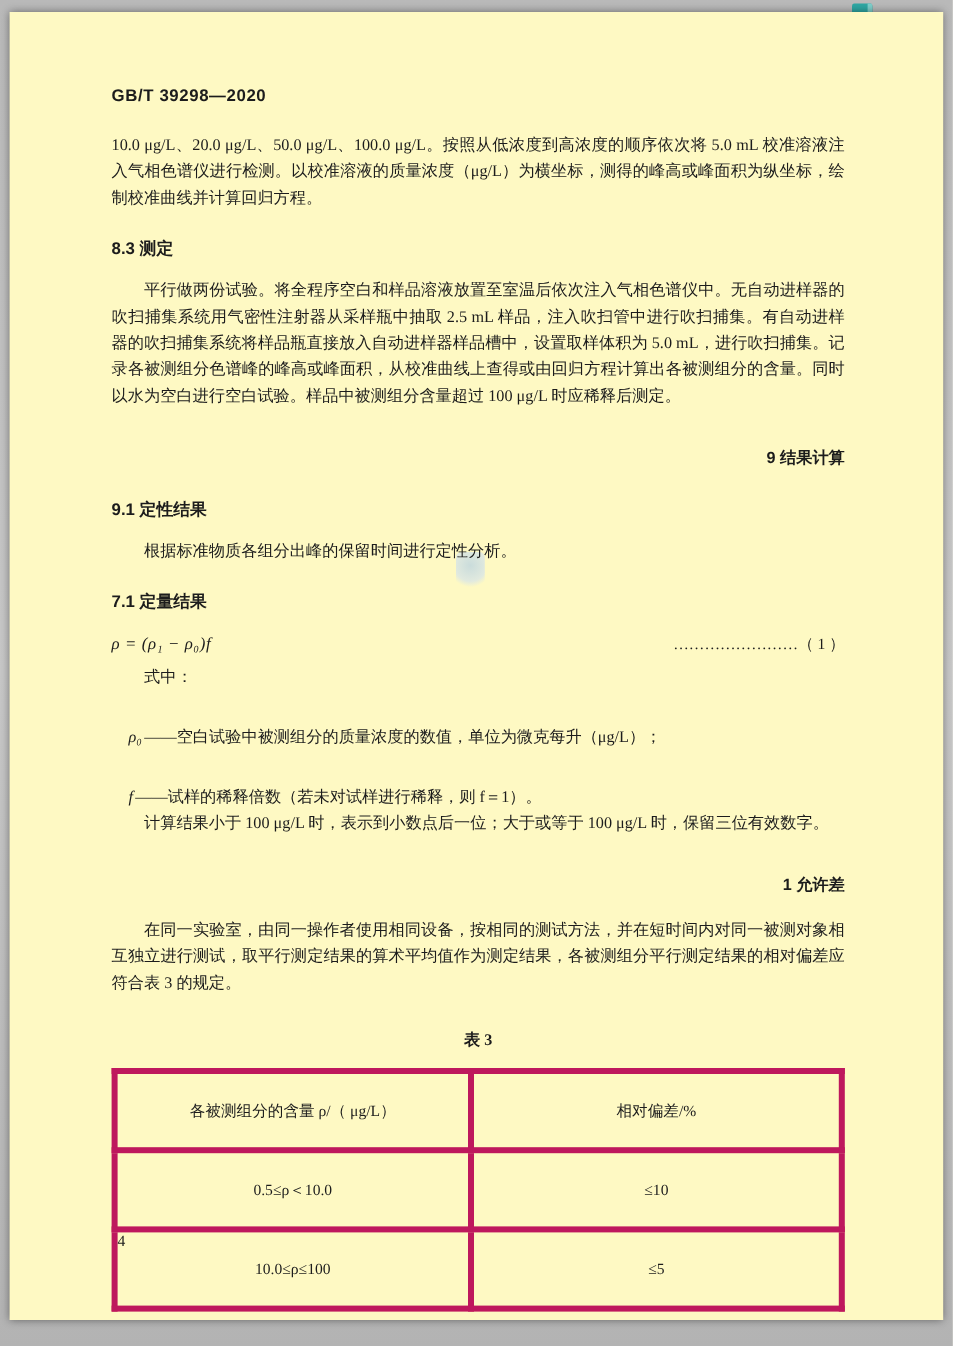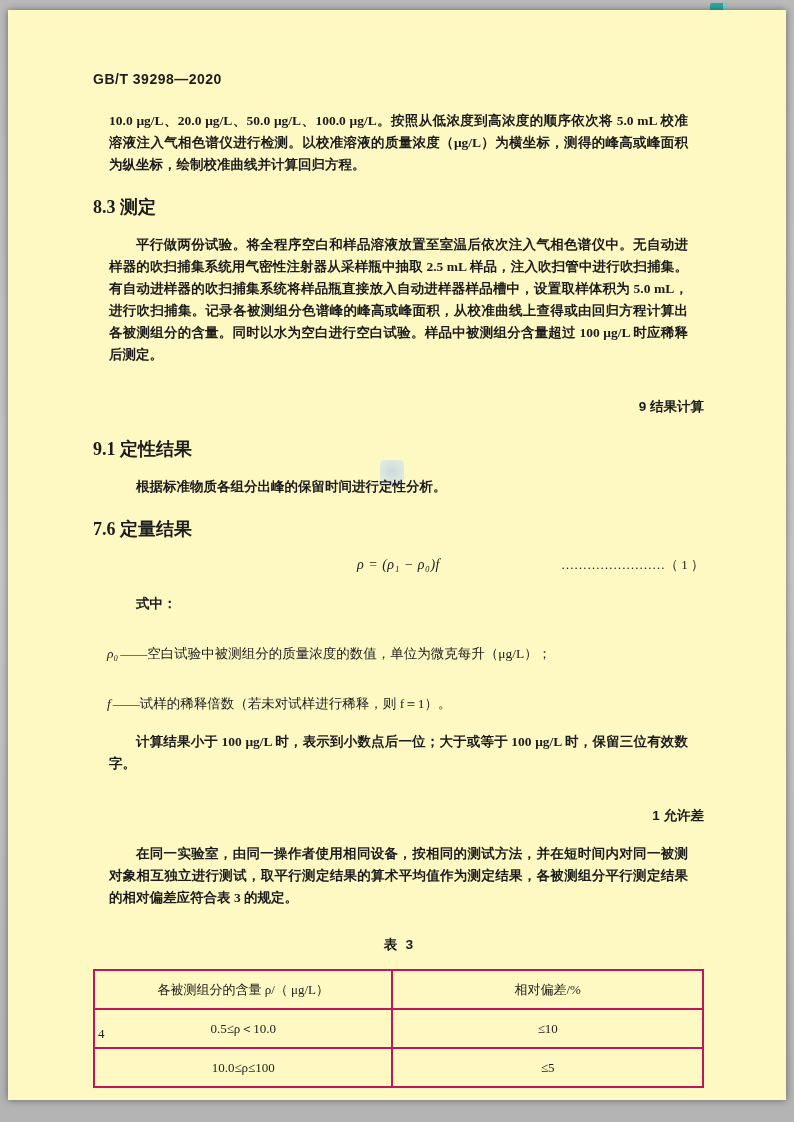--- a/index.html
+++ b/index.html
@@ -14,45 +14,45 @@
     background:#fef9c3;box-shadow:0 0 7px rgba(0,0,0,.45);
   }
   .content{
     position:absolute;left:85px;right:82px;top:58px;bottom:0;
     font-size:13.5px;line-height:22px;
   }
   .std-header{
     font-family:"Liberation Sans","DejaVu Sans",sans-serif;
     font-weight:bold;font-size:14px;letter-spacing:.5px;margin:0 0 20px 0;
   }
-  p.body{margin:16px;text-align:justify;font-weight:bold;}
+  p.body{margin:0;text-align:justify;}
   p.body.gap{margin-bottom:4px;}
   .indent{text-indent:2em;}
   h3.sec{
-    font-family:Liberation Serif, serif;
-    font-weight:bold;font-size:18px;margin:20px 0 13px 0;
+    font-family:Liberation Sans, sans-serif;
+    font-weight:bold;font-size:14px;margin:20px 0 13px 0;
   }
   h2.chap{
     font-family:"Liberation Sans","DejaVu Sans",sans-serif;
     font-weight:bold;font-size:13.5px;margin:30px 0 15px 0;text-align:right;
   }
-  .formula-row{position:relative;text-align:center;margin:4px 0 4px 0;height:24px;line-height:24px;}
+  .formula-row{position:relative;text-align:left;margin:4px 0 4px 0;height:24px;line-height:24px;}
   .formula{font-style:italic;font-size:14px;letter-spacing:.5px;}
   .formula-ref{position:absolute;right:0;top:0;font-style:normal;font-size:13px;}
   .defs{margin:0 0 0 14px;}
   .def-row{display:flex;margin-top:28px;}
   .def-sym{font-style:italic;white-space:nowrap;margin-right:2px;}
   .caption{
-    text-align:center;font-family:Liberation Mono, monospace;
+    text-align:center;font-family:Liberation Serif, serif;
     font-weight:bold;font-size:13.5px;margin:26px 0 12px 0;
   }
   table.t3{width:100%;border-collapse:collapse;border:1.5px solid #1c1c1c;}
   table.t3 th,table.t3 td{
-    border:2px solid #be185d;height:29px;text-align:center;vertical-align:middle;
-    font-weight:normal;font-size:13px;padding:4px 6px;
+    border:5px solid #be185d;height:29px;text-align:center;vertical-align:middle;
+    font-weight:normal;font-size:13px;padding:16px 6px;
   }
   table.t3 col.c1{width:49%;}
   .page-number{position:absolute;left:90px;bottom:58px;font-size:13px;}
   .viewer-icon{
     position:absolute;left:710px;top:3px;width:17px;height:15px;
     background:#2fa8a4;border-radius:2px;box-shadow:inset -4px -4px 0 #7fd0cc;
   }
   .stamp{
     position:absolute;left:372px;top:450px;width:24px;height:32px;
     background:radial-gradient(circle at 50% 35%, #9fc4ef 0%, #c9ddf6 55%, rgba(255,255,255,0) 75%);
@@ -74,21 +74,21 @@
     <p class="body gap">10.0 μg/L、20.0 μg/L、50.0 μg/L、100.0 μg/L。按照从低浓度到高浓度的顺序依次将 5.0 mL 校准溶液注入气相色谱仪进行检测。以校准溶液的质量浓度（μg/L）为横坐标，测得的峰高或峰面积为纵坐标，绘制校准曲线并计算回归方程。</p>
 
     <h3 class="sec">8.3  测定</h3>
     <p class="body indent">平行做两份试验。将全程序空白和样品溶液放置至室温后依次注入气相色谱仪中。无自动进样器的吹扫捕集系统用气密性注射器从采样瓶中抽取 2.5 mL 样品，注入吹扫管中进行吹扫捕集。有自动进样器的吹扫捕集系统将样品瓶直接放入自动进样器样品槽中，设置取样体积为 5.0 mL，进行吹扫捕集。记录各被测组分色谱峰的峰高或峰面积，从校准曲线上查得或由回归方程计算出各被测组分的含量。同时以水为空白进行空白试验。样品中被测组分含量超过 100 μg/L 时应稀释后测定。</p>
 
     <h2 class="chap">9  结果计算</h2>
 
     <h3 class="sec">9.1  定性结果</h3>
     <p class="body indent">根据标准物质各组分出峰的保留时间进行定性分析。</p>
 
-    <h3 class="sec">7.6  定量结果</h3>
+    <h3 class="sec">7.1  定量结果</h3>
 
     <div class="formula-row">
       <span class="formula">ρ = (ρ₁ − ρ₀)f</span>
       <span class="formula-ref"><span>……………………</span><span>（ 1 ）</span></span>
     </div>
 
     <p class="body indent">式中：</p>
 
     <div class="defs">
       <div class="def-row">

